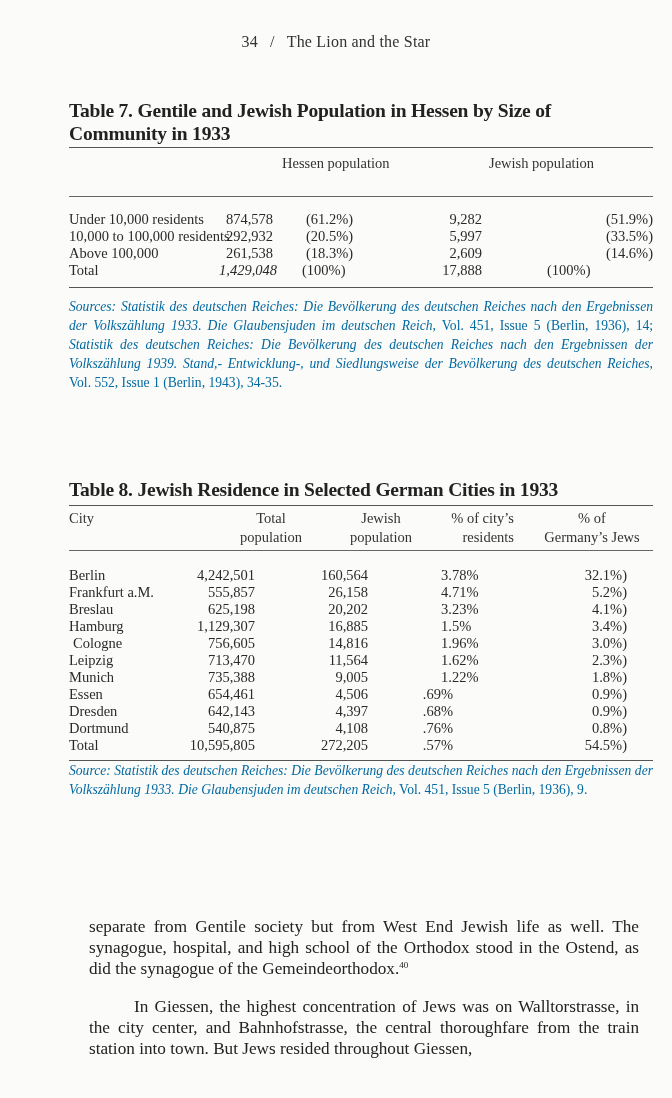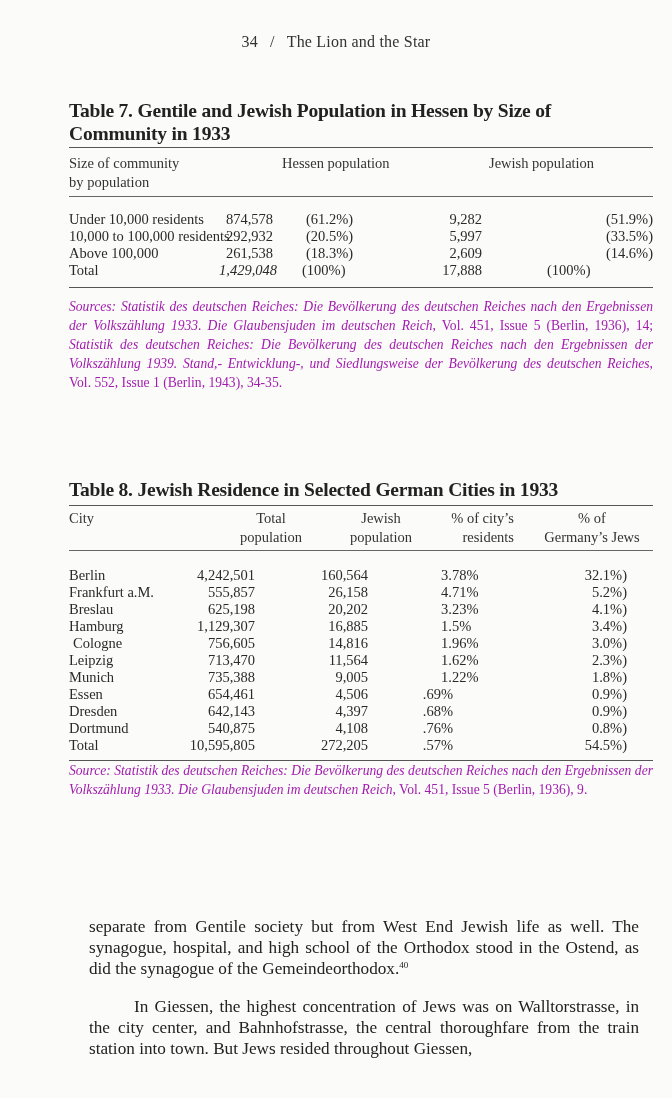--- a/index.html
+++ b/index.html
@@ -22,21 +22,21 @@
     letter-spacing: -0.2px;
   }
   .rule { border-top: 1.5px solid #555; }
   .rule.thin { border-top: 1.2px solid #666; }
   .row { position: relative; height: 17px; font-size: 14.5px; line-height: 17px; }
   .cell { position: absolute; top: 0; white-space: nowrap; }
   .r { text-align: right; }
   .c { text-align: center; }
   .hdr { font-size: 14.5px; line-height: 19px; color: #333; }
   .source {
-    font-size: 13.6px; line-height: 19px; text-align: justify; color: #a21caf;
+    font-size: 13.6px; line-height: 19px; text-align: justify; color: #0369a1;
   }
   .source i { font-style: italic; }
   .body-text {
     position: absolute; left: 73px; width: 582px; top: 900px;
     font-size: 17.2px; line-height: 21.2px; text-align: justify; color: #222;
   }
   .body-text p { margin: 16px; }
   .body-text p.indent { text-indent: 45px; }
   sup { font-size: 9px; vertical-align: 6px; line-height: 0; }
 </style>
@@ -44,24 +44,20 @@
 <body>
 
 <div class="running-head">
   <span>34</span><span class="sep">/</span><span>The Lion and the Star</span>
 </div>
 
 <div class="table-block" style="top:99px;">
   <div class="table-title">Table 7. Gentile and Jewish Population in Hessen by Size of Community in 1933</div>
   <div class="rule" style="margin-top:2px;"></div>
   <div style="position:relative;height:48px;">
-    <div class="cell hdr" style="left:0;top:6px;">
-      <div>Size of community</div>
-      <div>by population</div>
-    </div>
     <div class="cell hdr" style="left:213px;top:6px;">Hessen population</div>
     <div class="cell hdr" style="left:420px;top:6px;">Jewish population</div>
   </div>
   <div class="rule thin"></div>
   <div style="height:14px;"></div>
   <div id="t7rows">
     <div class="row">
       <span class="cell" style="left:0;">Under 10,000 residents</span>
       <span class="cell r" style="right:380px;">874,578</span>
       <span class="cell" style="left:237px;">(61.2%)</span>

